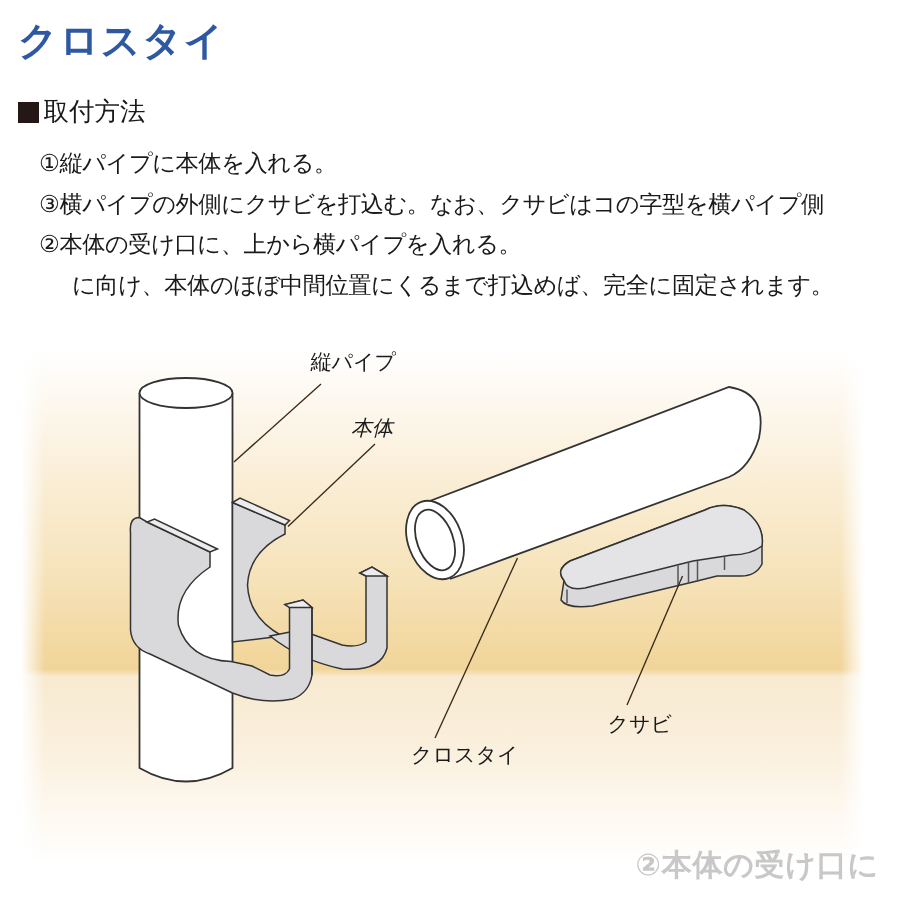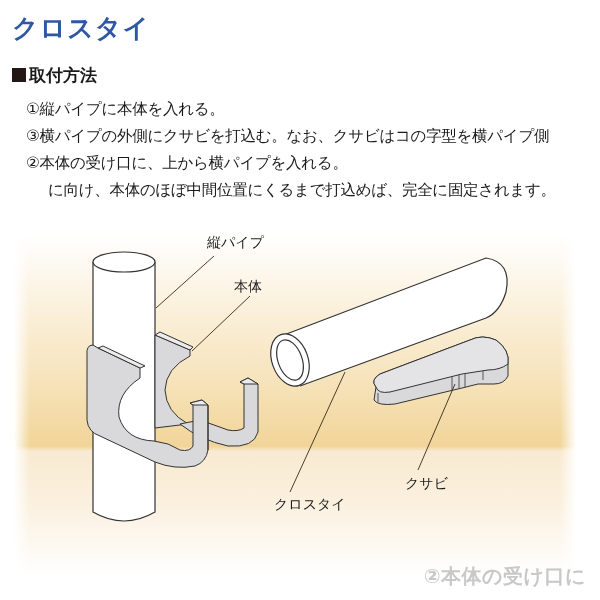--- a/index.html
+++ b/index.html
@@ -24,21 +24,21 @@
       color: #2f58a3;
       letter-spacing: 1px;
       line-height: 44px;
       white-space: nowrap;
     }
     .section-heading {
       position: absolute;
       left: 12px;
       top: 63px;
       font-size: 17px;
-      font-weight: bold;
+      font-weight: normal;
       color: #1a1a1a;
       line-height: 24px;
       white-space: nowrap;
       display: flex;
       align-items: center;
     }
     .section-heading .sq {
       display: inline-block;
       width: 14px;
       height: 14px;
@@ -179,17 +179,17 @@
 
   <g stroke="#3a2a1a" stroke-width="0.9" fill="none">
     <line x1="214" y1="256" x2="156" y2="308"></line>
     <line x1="250" y1="296" x2="192" y2="351"></line>
     <line x1="345" y1="372" x2="290" y2="492"></line>
     <line x1="455" y1="384" x2="418" y2="470"></line>
   </g>
 </svg>
 
 <div class="label" style="left:207px; top:233px;">縦パイプ</div>
-<div class="label" style="left:234px; top:277px;">本体</div>
+<div class="label" style="left:234px; top:277px;font-style:italic;">本体</div>
 <div class="label" style="left:274px; top:495px;">クロスタイ</div>
 <div class="label" style="left:405px; top:474px;">クサビ</div>
 
 <div class="watermark">②本体の受け口に</div>
 
 </body></html>

